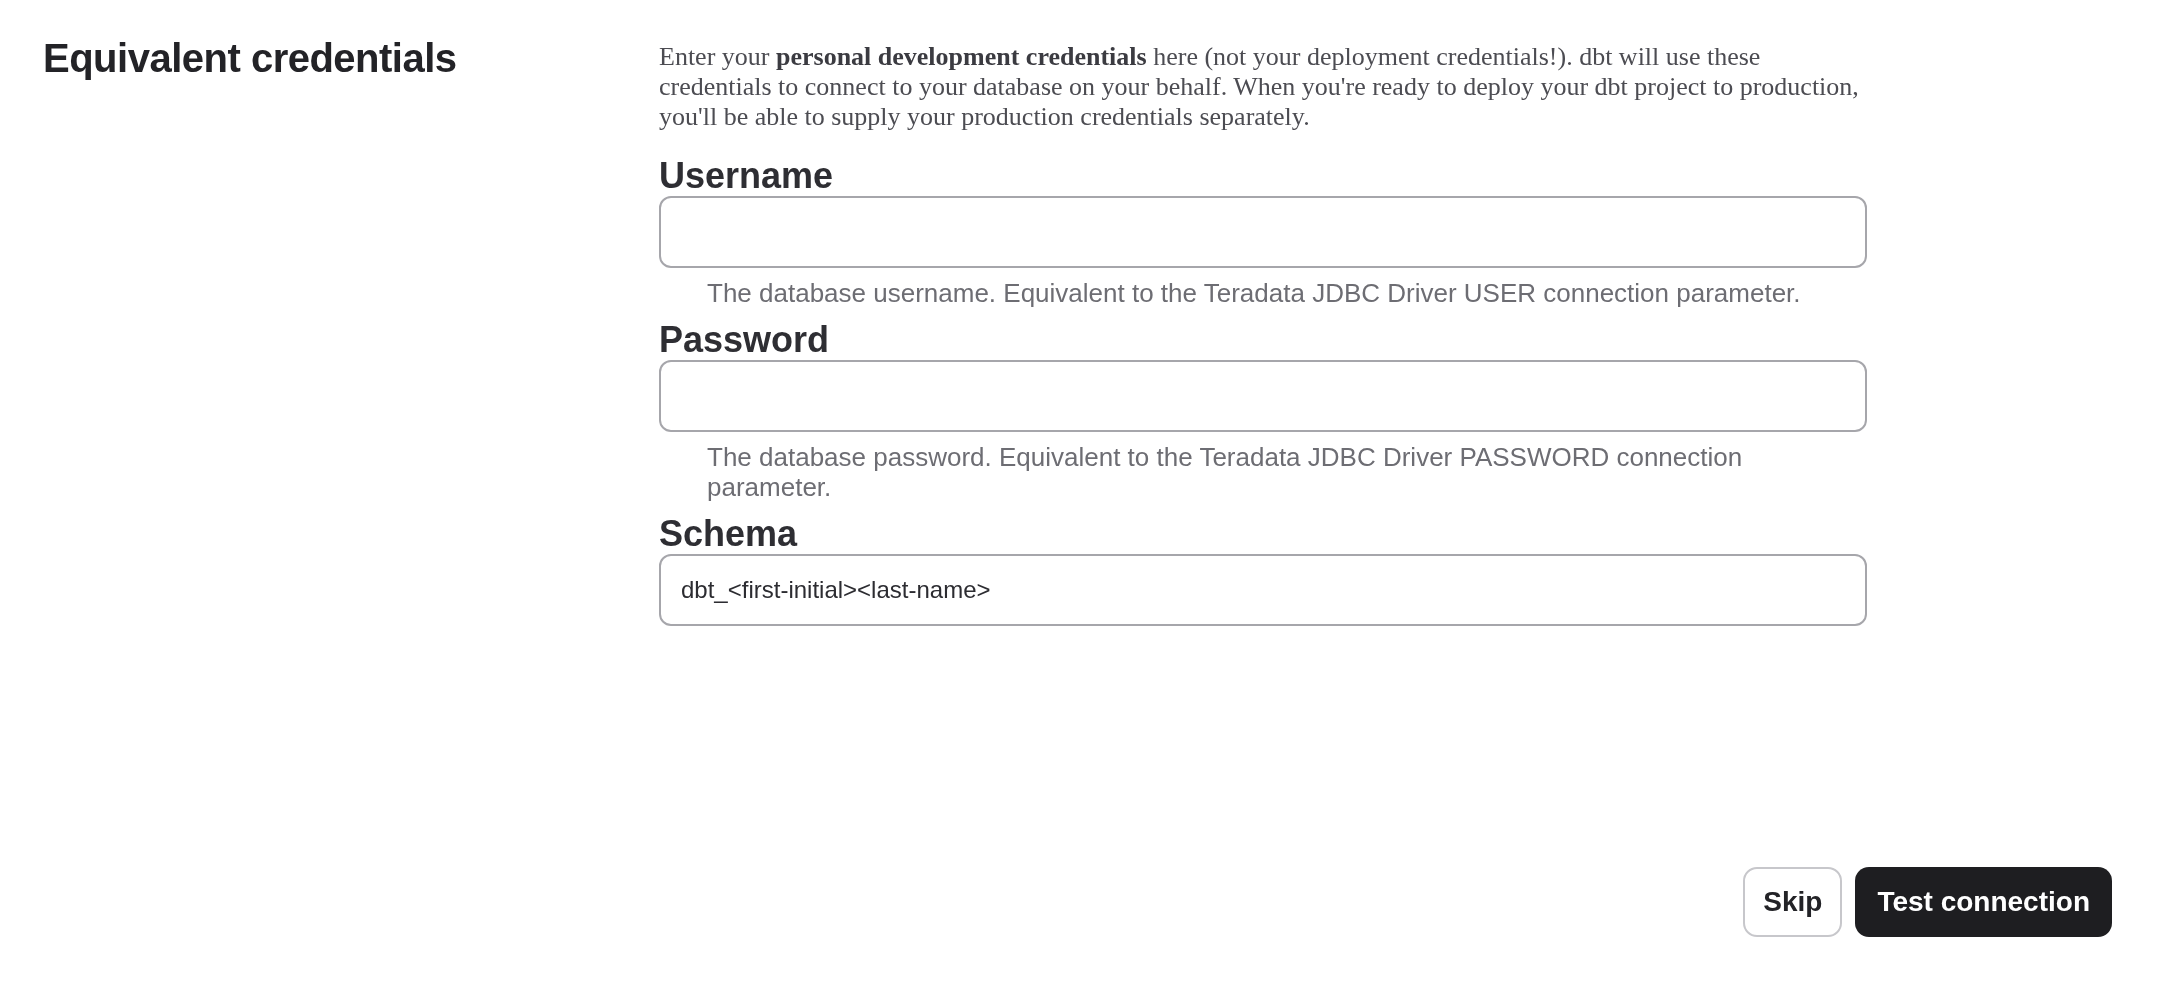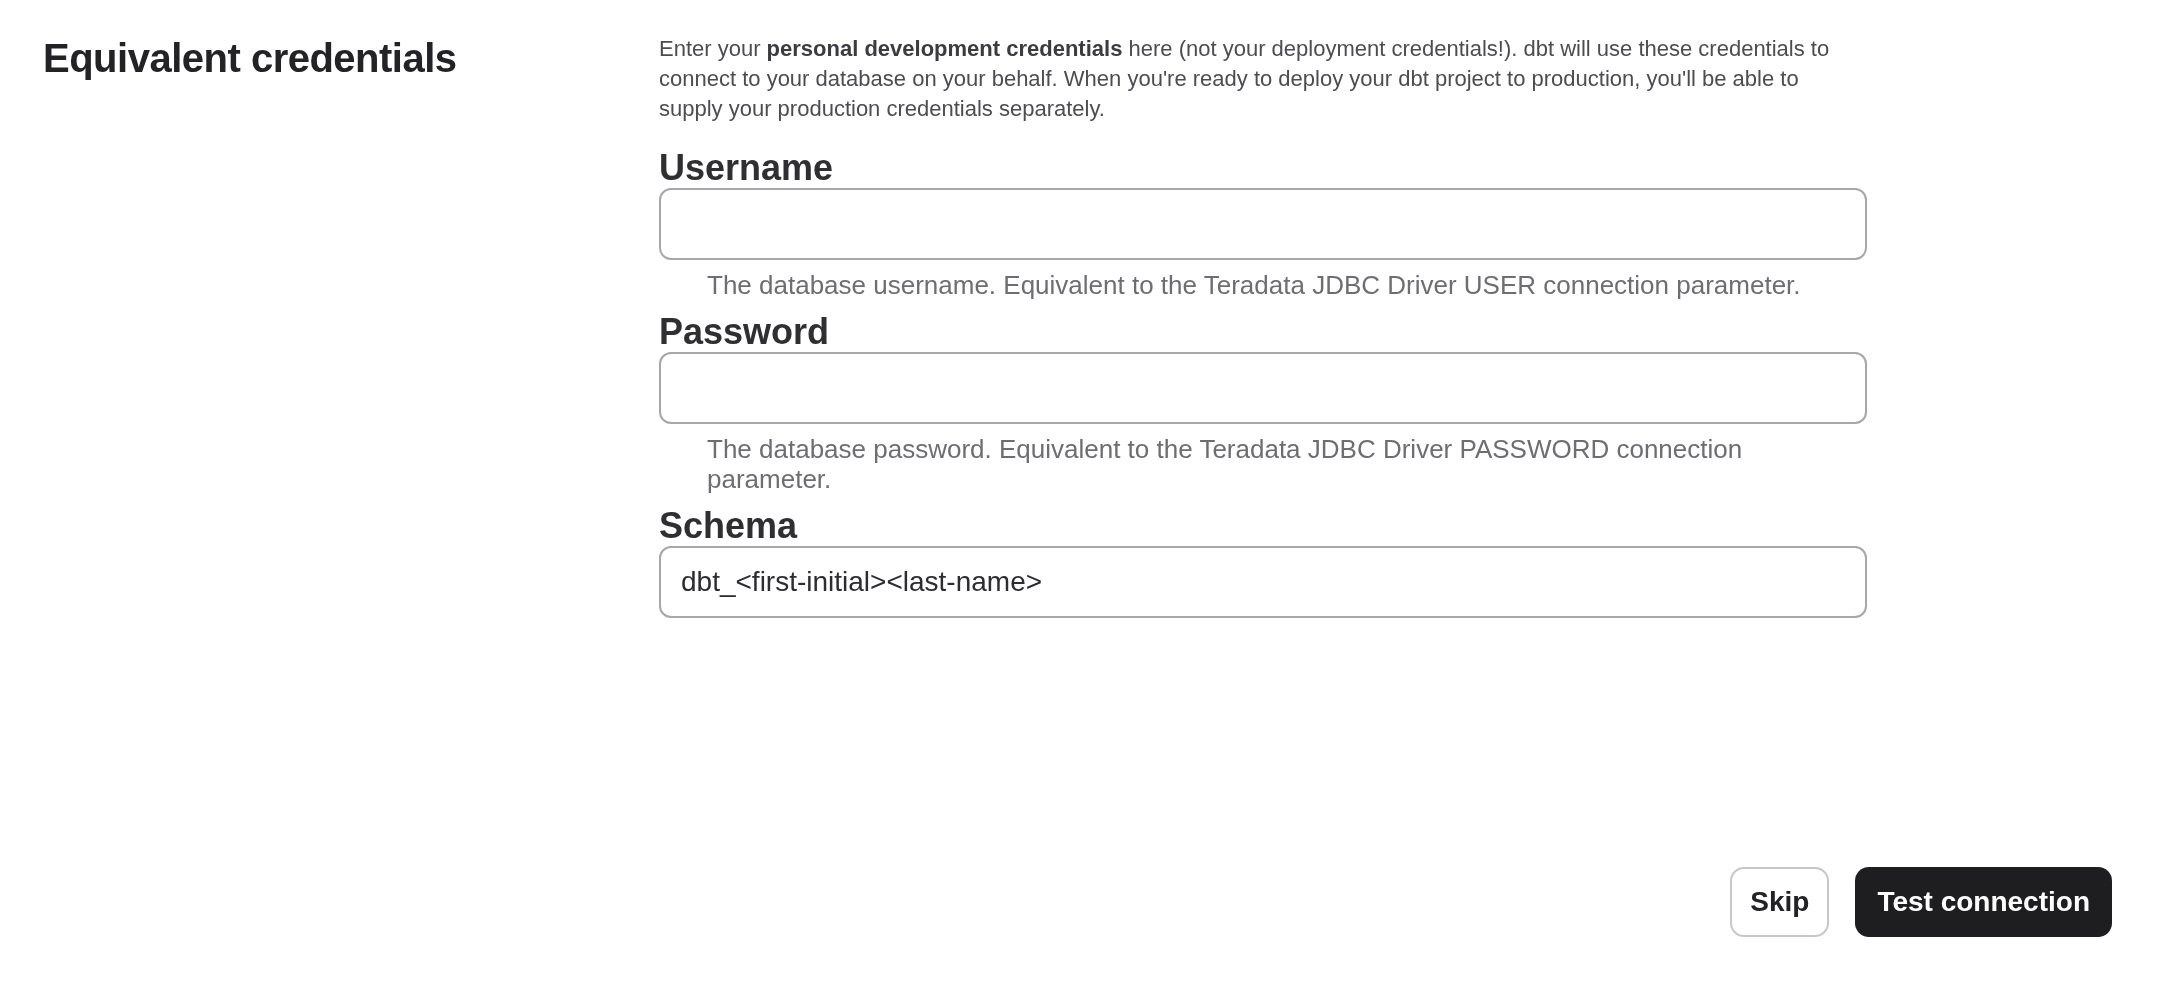--- a/index.html
+++ b/index.html
@@ -23,24 +23,25 @@
     margin:4px 0 0 0;
     font-size:40px;
     font-weight:700;
     letter-spacing:-0.5px;
     color:#232327;
     line-height:48px;
   }
   .form-col { flex:1; min-width:0; }
   .intro {
     max-width:1208px;
-    margin:4px 0 0 0;
-    font-size:22px;
+    margin:12px 0 0 0;
+    font-size:26px;
     line-height:30px;
     color:#4c4c52;
+    font-family:Liberation Serif, serif;
   }
   .intro strong { font-weight:700; color:#3b3b41; }
   .fields { max-width:1208px; margin-top:30px; }
   .field { margin-bottom:18px; }
   .label-row {
     display:flex;
     justify-content:space-between;
     align-items:baseline;
     margin-bottom:6px;
   }
@@ -57,40 +58,40 @@
     color:#55555b;
   }
   .tinput {
     display:block;
     width:100%;
     box-sizing:border-box;
     height:72px;
     border:2px solid #a6a6ab;
     border-radius:12px;
     padding:0 20px;
-    font-size:28px;
+    font-size:24px;
     color:#2c2c31;
     font-family:inherit;
     background:#ffffff;
     outline:none;
   }
   .help {
     margin-top:10px;
     font-size:26px;
     line-height:30px;
     color:#6d6d73;
     margin-left:48px;
   }
   .footer {
     position:absolute;
     right:52px;
     bottom:53px;
     display:flex;
     align-items:center;
-    gap:26px;
+    gap:13px;
     margin-top:22px;
   }
   .btn {
     height:70px;
     border-radius:14px;
     font-family:inherit;
     font-size:28px;
     cursor:pointer;
     display:inline-flex;
     align-items:center;

